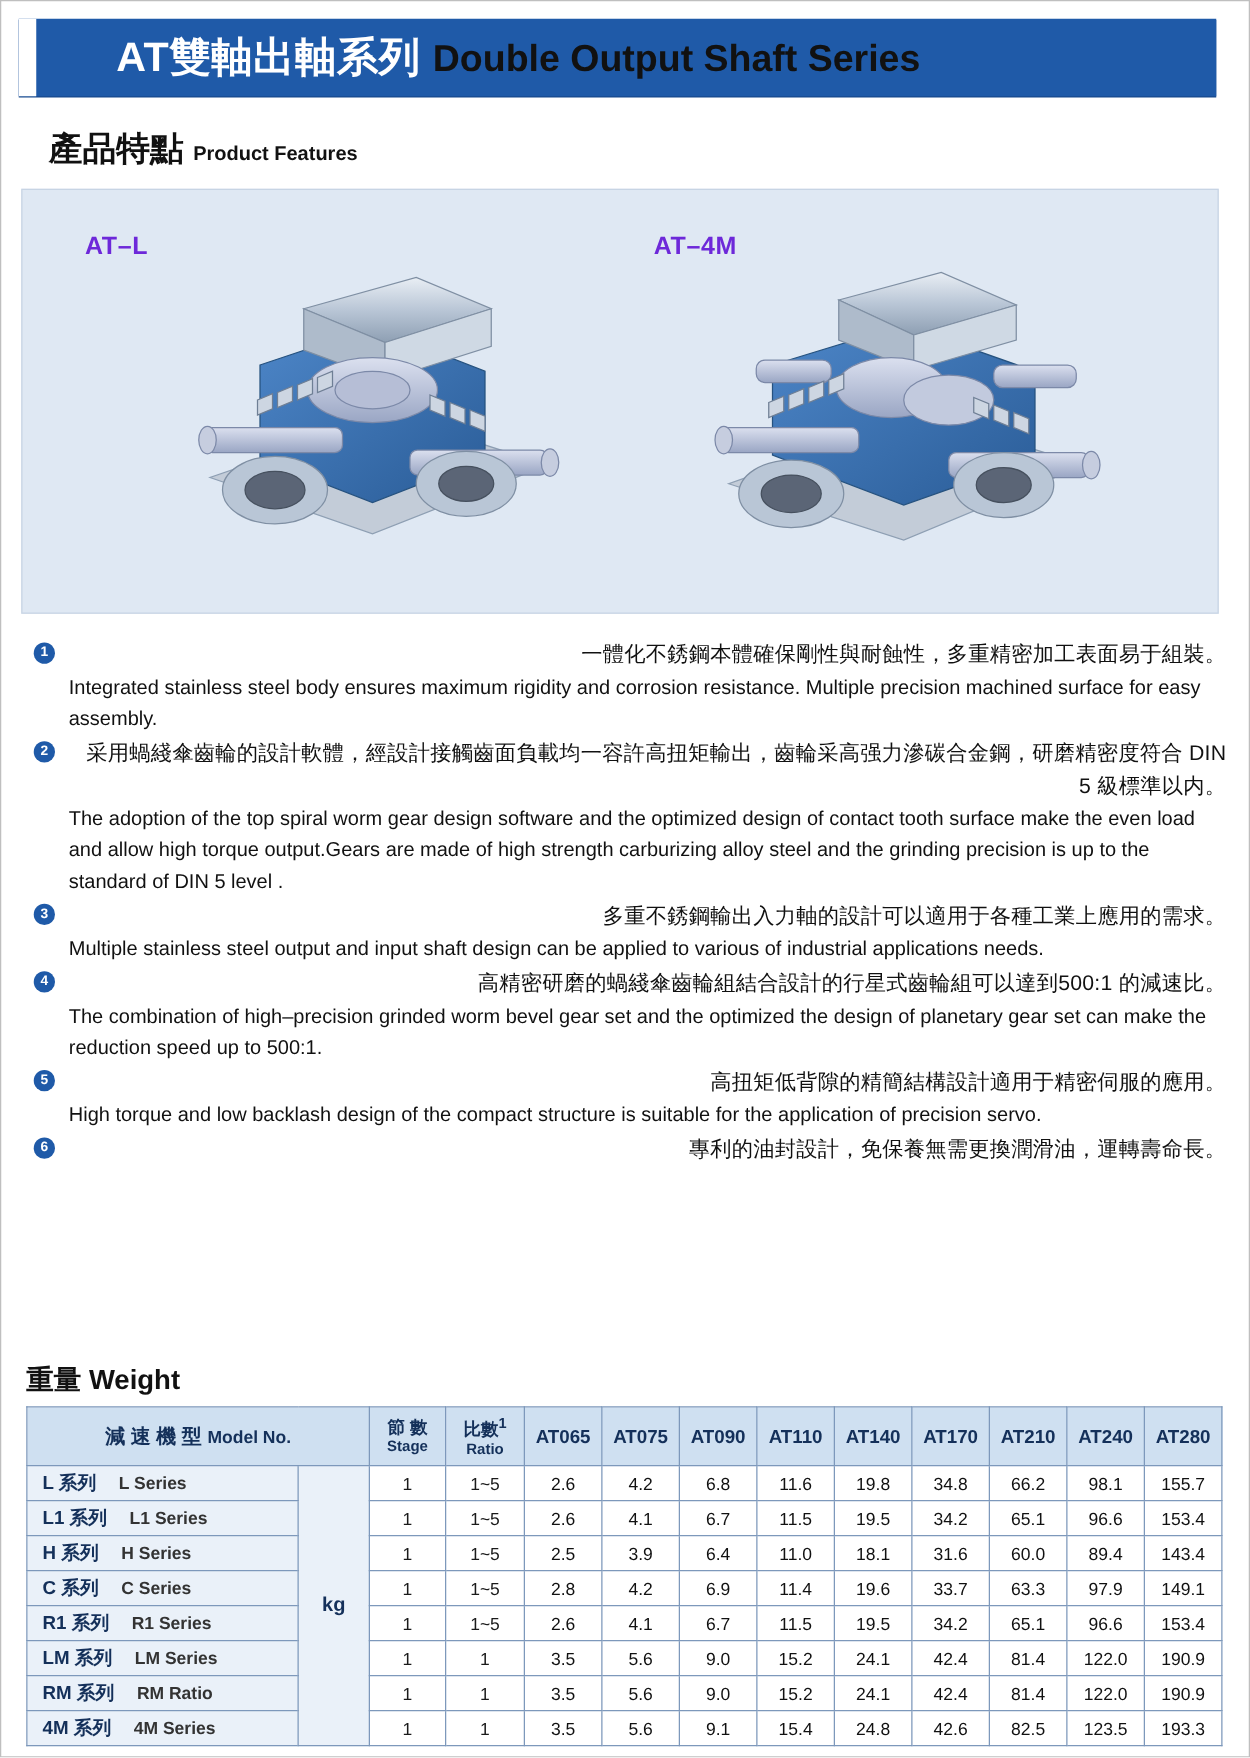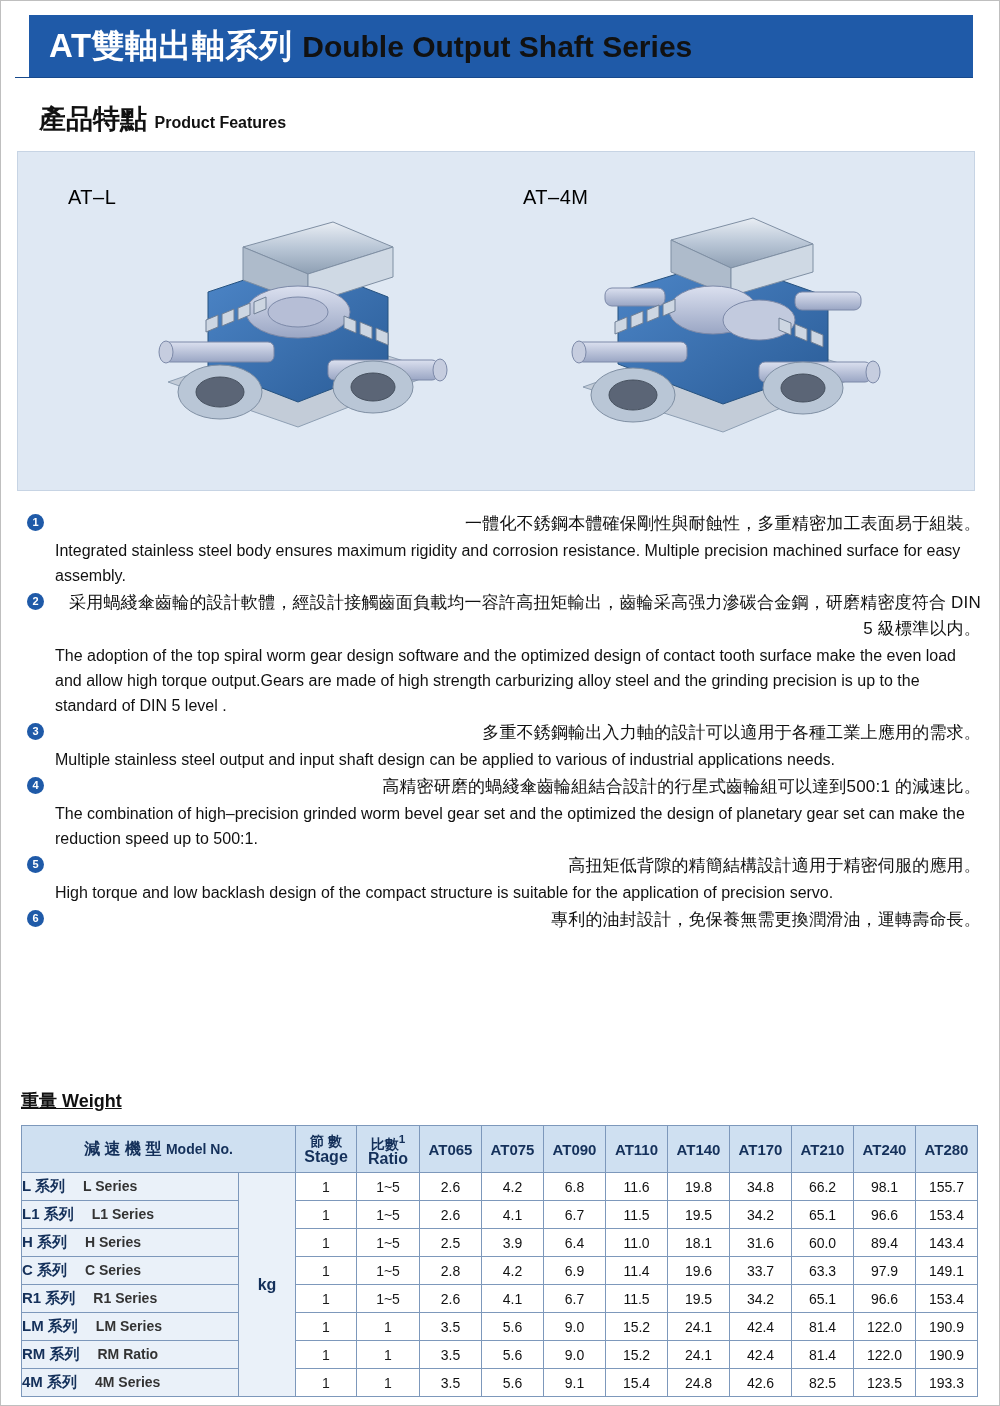--- a/index.html
+++ b/index.html
@@ -27,20 +27,21 @@
   .banner .accent{
     width:14px;height:62px;background:#ffffff;flex:0 0 14px;
   }
   .banner .title{
     color:#ffffff;
     font-size:33px;
     font-weight:bold;
     letter-spacing:0.5px;
     padding-left:20px;
     white-space:nowrap;
+    margin-left:44px;
   }
   .banner .title .en{
     font-size:30px;
     letter-spacing:0px;
   }
 
   
   .sec-head{
     position:absolute;left:38px;top:100px;
     font-size:27px;font-weight:bold;color:#111;
@@ -50,21 +51,21 @@
   
   .img-panel{
     position:absolute;left:16px;top:150px;width:958px;height:340px;
     background:#dfe8f3;
     border:1px solid #c7d4e4;
     box-sizing:border-box;
     overflow:hidden;
   }
   .img-label{
     position:absolute;
-    font-size:20px;font-weight:normal;color:#000000;
+    font-size:20px;font-weight:bold;color:#6d28d9;
     letter-spacing:0.5px;
   }
   .img-label.l1{left:50px;top:34px;}
   .img-label.l2{left:505px;top:34px;}
 
   
   .gearbox{position:absolute;}
   .gb1{left:130px;top:40px;width:300px;height:270px;}
   .gb2{left:545px;top:40px;width:320px;height:270px;}
 
@@ -96,21 +97,21 @@
   .en{
     font-size:16px;
     line-height:25px;
     color:#111;
     margin:0;
   }
 
   
   .weight-head{
     position:absolute;left:20px;top:1088px;
-    font-size:18px;font-weight:bold;color:#111;text-decoration:underline;
+    font-size:22px;font-weight:bold;color:#111;
   }
 
   
   .tbl-wrap{
     position:absolute;left:20px;top:1124px;width:957px;
   }
   table{
     border-collapse:collapse;
     width:957px;
     font-size:14px;
@@ -129,24 +130,24 @@
     font-size:15px;
     height:46px;
   }
   thead th.model{
     width:272px;
     font-size:16px;
   }
   thead th.model .en-small{font-size:14px;font-weight:bold;}
   thead th.stage{width:60px;font-size:14px;line-height:16px;}
   thead th.ratio{width:62px;font-size:14px;line-height:16px;}
-  thead th .sub{display:block;font-size:16px;font-weight:bold;}
+  thead th .sub{display:block;font-size:12px;font-weight:bold;}
   tbody td.series{
     text-align:left;
-    padding-left:0;
+    padding-left:12px;
     font-weight:bold;
     font-size:15px;
     background:#eaf1f9;
     color:#14305a;
     margin-left:28px;
   }
   tbody td.series .en-s{
     display:inline-block;
     margin-left:18px;
     font-size:14px;

